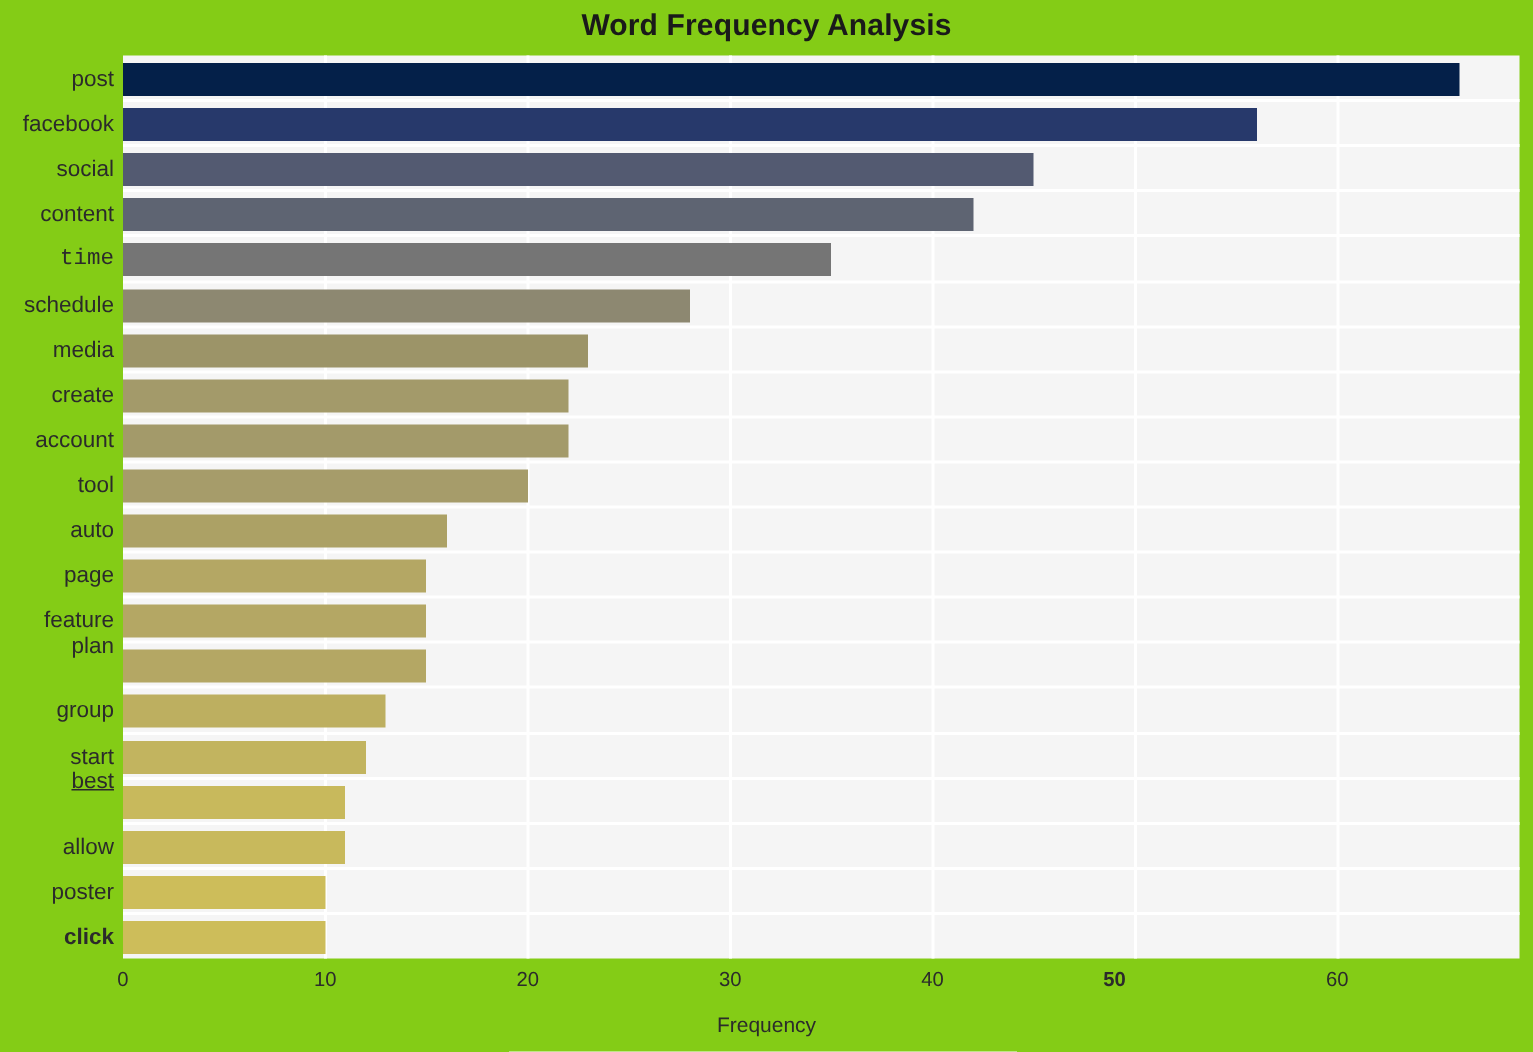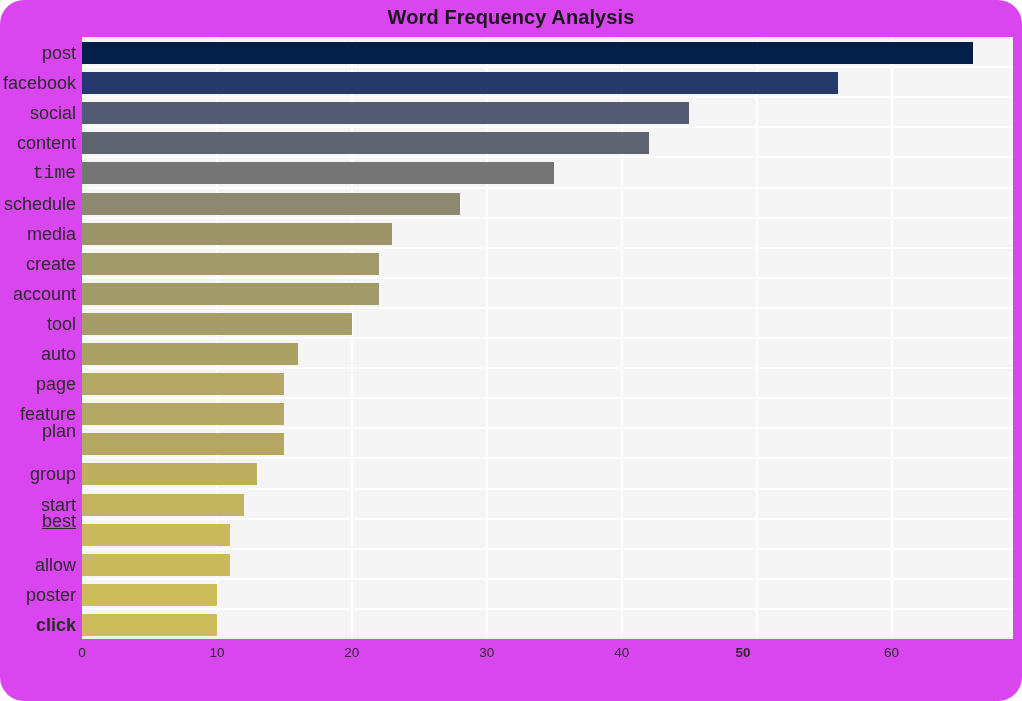--- a/index.html
+++ b/index.html
@@ -10,22 +10,21 @@
   body {
     width: 1022px; height: 701px;
     font-family: "Liberation Sans", sans-serif;
     overflow: hidden;
     position: relative;
   }
   #chart-root {
     position: absolute;
     left: 0; top: 0;
     width: 1022px; height: 701px;
-    background: #d946ef;
-    border-radius: 24px;
+    background: #84cc16;
   }
   #chart-title {
     position: absolute;
     left: 0; top: 6px;
     width: 1022px;
     text-align: center;
     font-size: 20px;
     font-weight: bold;
     color: #1a1a1a;
     letter-spacing: 0.1px;
@@ -65,21 +64,21 @@
     position: absolute;
     left: 0; top: 37px;
     width: 76px;
     height: 602px;
   }
   .ytick {
     position: absolute;
     right: 0;
     width: 76px;
     text-align: right;
-    font-size: 18px;
+    font-size: 15px;
     color: #2b2b2b;
     line-height: 14px;
   }
   
   #x-axis-labels {
     position: absolute;
     left: 0; top: 645px;
     width: 1022px;
     height: 22px;
   }
@@ -186,14 +185,15 @@
   <div id="x-axis-labels">
       <div class="xtick" style="left: 82px;">0</div>
       <div class="xtick" style="left: 216.928px;">10</div>
       <div class="xtick" style="left: 351.855px;">20</div>
       <div class="xtick" style="left: 486.783px;">30</div>
       <div class="xtick" style="left: 621.71px;">40</div>
       <div class="xtick" style="left: 743px; font-weight: bold;">50</div>
       <div class="xtick" style="left: 891.565px;">60</div>
     </div>
 
+  <div id="x-axis-title">Frequency</div>
 
 </div>
 
 </body></html>

